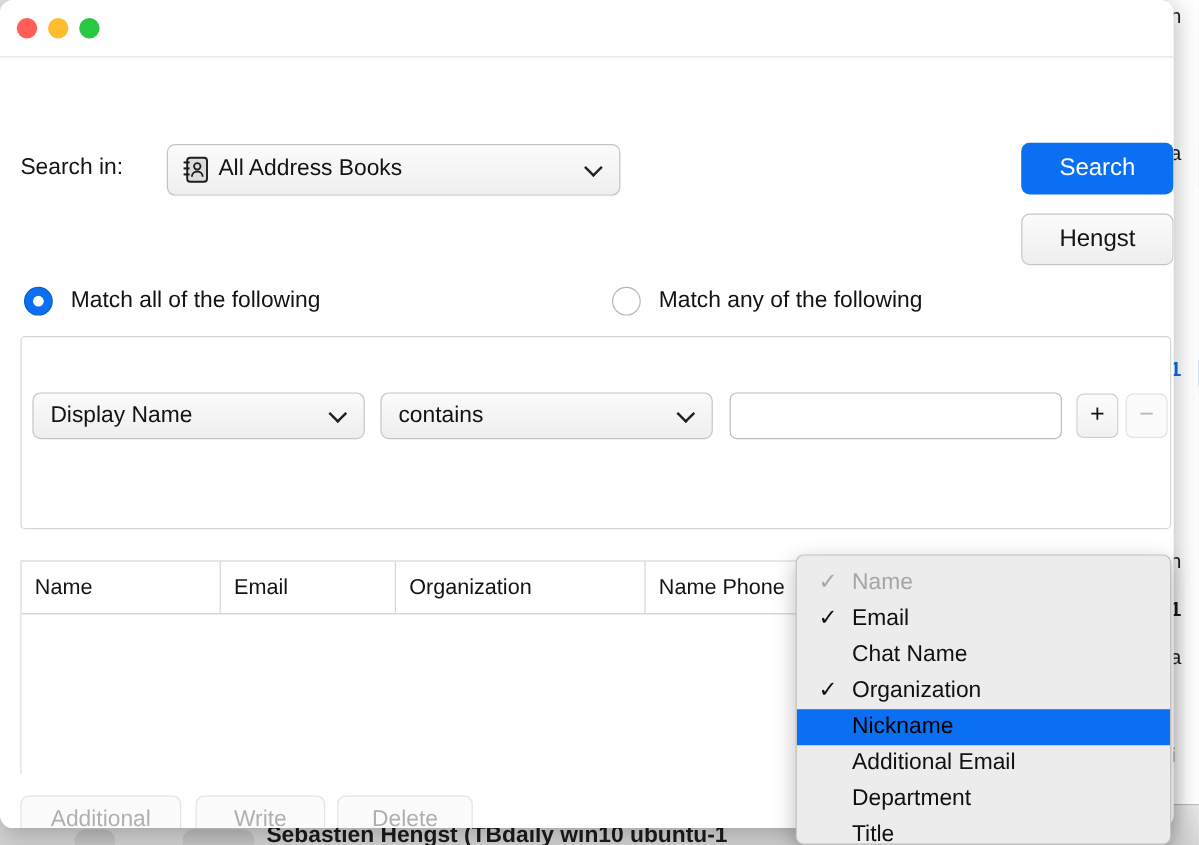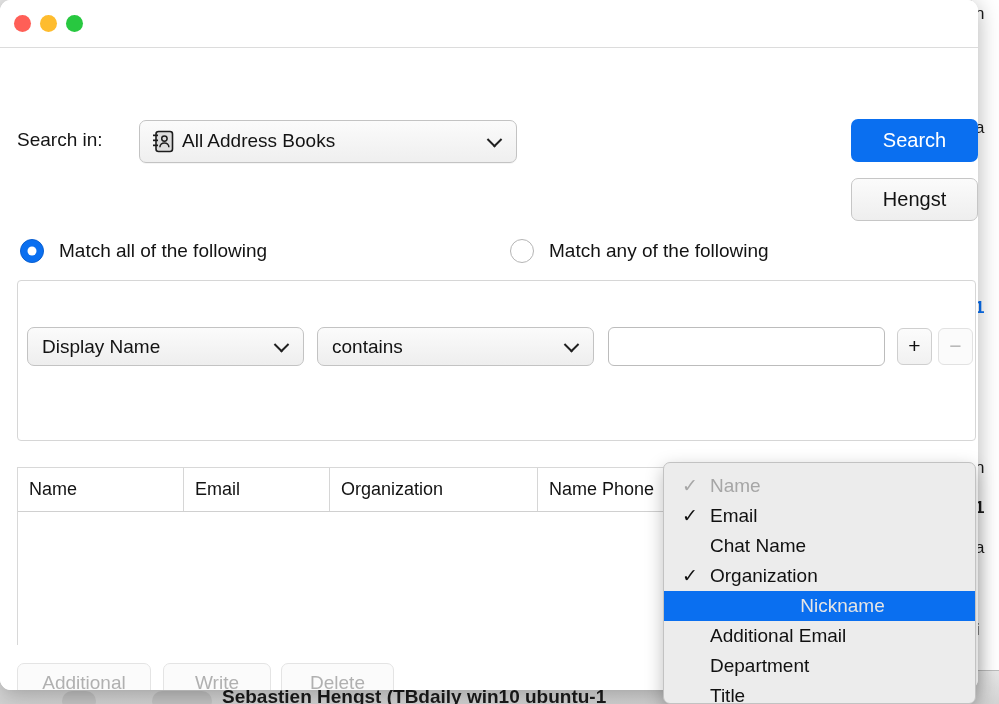--- a/index.html
+++ b/index.html
@@ -315,21 +315,21 @@
   .menu-item {
     position: relative;
     height: 30px;
     line-height: 30px;
     padding-left: 46px;
     font-size: 19px;
     color: #111111;
     white-space: nowrap;
   }
   .menu-item.dim { color: #a6a6a6; }
-  .menu-item.sel { background: #0a6ff0; color: #e5e5e5; text-align: center; }
+  .menu-item.sel { background: #0a6ff0; color: #000000; }
   .menu-check {
     position: absolute;
     left: 18px; top: 0;
     font-size: 19px;
     line-height: 30px;
     color: #111111;
   }
   .menu-item.dim .menu-check { color: #a6a6a6; }
 </style>
 </head>

